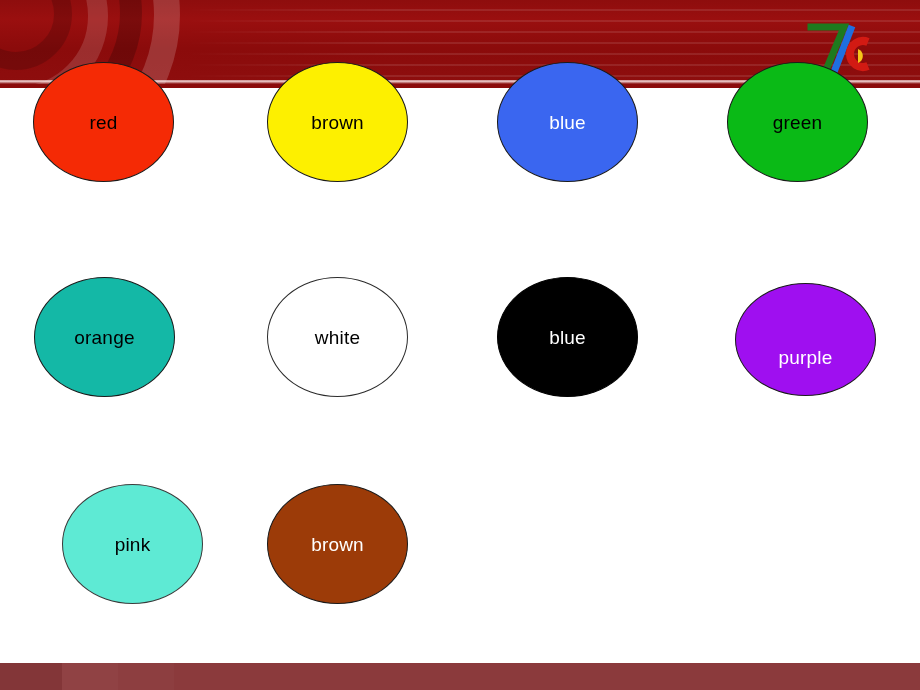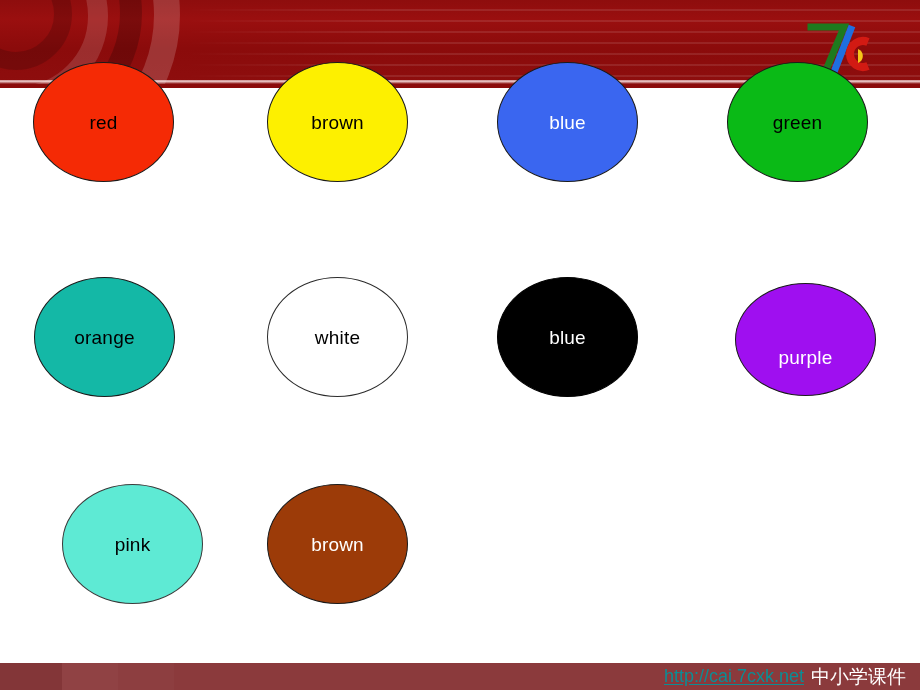--- a/index.html
+++ b/index.html
@@ -217,19 +217,15 @@
       </div>
       <div class="bubble" style="left: 267px; top: 484px; width: 141px; height: 120px; background: rgb(156, 59, 8); border-color: rgb(26, 26, 26);">
         <span class="bubble-label" style="color: rgb(255, 255, 255); text-align: center;">brown</span>
       </div>
     </div>
 
   <div id="footer-bar">
     <div id="footer-tint-a"></div>
     <div id="footer-tint-b"></div>
     <div id="footer-tint-c"></div>
-    <div id="footer-text">
-      <span id="footer-url">http://cai.7cxk.net</span>
-      <span id="footer-cn">中小学课件</span>
-    </div>
   </div>
 
 </div>
 
 </body></html>

